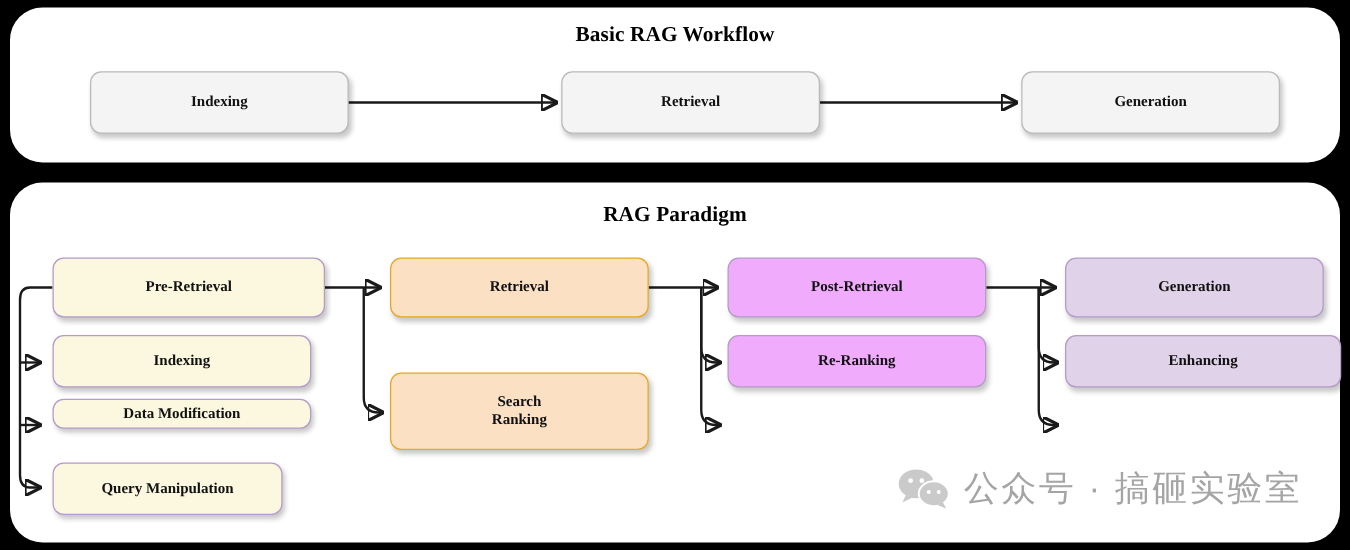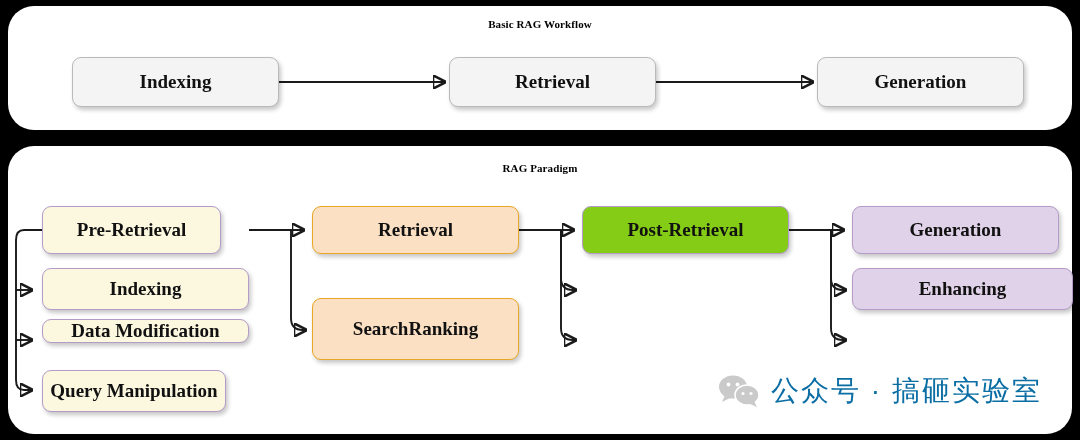--- a/index.html
+++ b/index.html
@@ -35,52 +35,52 @@
     width: 1064px;
     height: 288px;
   }
 
   .panel-title {
     position: absolute;
     left: 0;
     width: 100%;
     text-align: center;
     font-weight: bold;
-    font-size: 11px;
+    font-size: 17px;
     color: #000000;
     letter-spacing: 0.1px;
   }
 
   #title-basic { top: 12px; }
   #title-paradigm { top: 16px; }
 
   
   .node {
     position: absolute;
     box-sizing: border-box;
     border-radius: 9px;
     display: flex;
     align-items: center;
     justify-content: center;
     text-align: center;
     font-weight: bold;
-    font-size: 19px;
+    font-size: 12px;
     color: #111111;
     line-height: 1.15;
     box-shadow: 2px 3px 4px rgba(0,0,0,0.22);
   }
 
   .node .lbl { display: block; }
   .node .lbl2 { display: block; }
 
   
   .pal-gray   { background: #f4f4f4; border: 1.6px solid #b9b9b9; }
   .pal-cream  { background: #fcf8e0; border: 1.6px solid #b49bc8; }
   .pal-orange { background: #fbe0c4; border: 1.8px solid #e8a725; }
-  .pal-green  { background: #84cc16; border: 1.6px solid #b49bc8; font-family: Liberation Serif, serif; }
+  .pal-green  { background: #f0abfc; border: 1.6px solid #b49bc8; font-family: Liberation Serif, serif; }
   .pal-purple { background: #e0d2e8; border: 1.6px solid #b49bc8; }
 
   
   .wires {
     position: absolute;
     left: 0;
     top: 0;
     width: 100%;
     height: 100%;
     pointer-events: none;
@@ -99,21 +99,21 @@
     top: 372px;
     display: flex;
     align-items: center;
     gap: 11px;
     opacity: 0.97;
     user-select: none;
   }
   #watermark .wm-text {
     font-family: "Liberation Sans", "DejaVu Sans", sans-serif;
     font-size: 28px;
-    color: #0369a1;
+    color: #a3a3a3;
     letter-spacing: 2px;
     font-weight: 400;
     white-space: nowrap;
   }
   .wechat-glyph { display: block; }
 </style>
 </head>
 <body>
 
 <div class="panel" id="panel-basic">
@@ -163,43 +163,46 @@
 
     <path d="M 511 84 L 553 84 L 566 84" marker-end="url(#ah2)"></path>
     <path d="M 553 84 L 553 132 Q 553 144 565 144 L 568 144" marker-end="url(#ah2)"></path>
     <path d="M 553 84 L 553 182 Q 553 194 565 194 L 568 194" marker-end="url(#ah2)"></path>
 
     <path d="M 781 84 L 823 84 L 836 84" marker-end="url(#ah2)"></path>
     <path d="M 823 84 L 823 132 Q 823 144 835 144 L 838 144" marker-end="url(#ah2)"></path>
     <path d="M 823 84 L 823 182 Q 823 194 835 194 L 838 194" marker-end="url(#ah2)"></path>
   </svg>
 
-  <div class="node pal-cream" style="left:34px; top:60px; width:179px; height:48px;align-items:center;">
+  <div class="node pal-cream" style="left:34px; top:60px; width:218px; height:48px;align-items:center;">
     <span class="lbl">Pre-Retrieval</span>
   </div>
   <div class="node pal-cream" style="left:34px; top:122px; width:207px; height:42px;">
     <span class="lbl">Indexing</span>
   </div>
   <div class="node pal-cream" style="left:34px; top:173px; width:207px; height:24px;">
     <span class="lbl">Data Modification</span>
   </div>
   <div class="node pal-cream" style="left:34px; top:224px; width:184px; height:42px;">
     <span class="lbl">Query Manipulation</span>
   </div>
 
   <div class="node pal-orange" style="left:304px; top:60px; width:207px; height:48px;">
     <span class="lbl">Retrieval</span>
   </div>
-  <div class="node pal-orange" style="left:304px; top:152px; width:207px; height:62px; flex-direction:row;">
+  <div class="node pal-orange" style="left:304px; top:152px; width:207px; height:62px; flex-direction:column;">
     <span class="lbl">Search</span>
     <span class="lbl2">Ranking</span>
   </div>
 
   <div class="node pal-green" style="left:574px; top:60px; width:207px; height:48px;">
     <span class="lbl">Post-Retrieval</span>
+  </div>
+  <div class="node pal-green" style="left:574px; top:122px; width:207px; height:42px;">
+    <span class="lbl">Re-Ranking</span>
   </div>
 
   <div class="node pal-purple" style="left:844px; top:60px; width:207px; height:48px;">
     <span class="lbl">Generation</span>
   </div>
   <div class="node pal-purple" style="left:844px; top:122px; width:221px; height:42px;">
     <span class="lbl">Enhancing</span>
   </div>
 </div>
 

